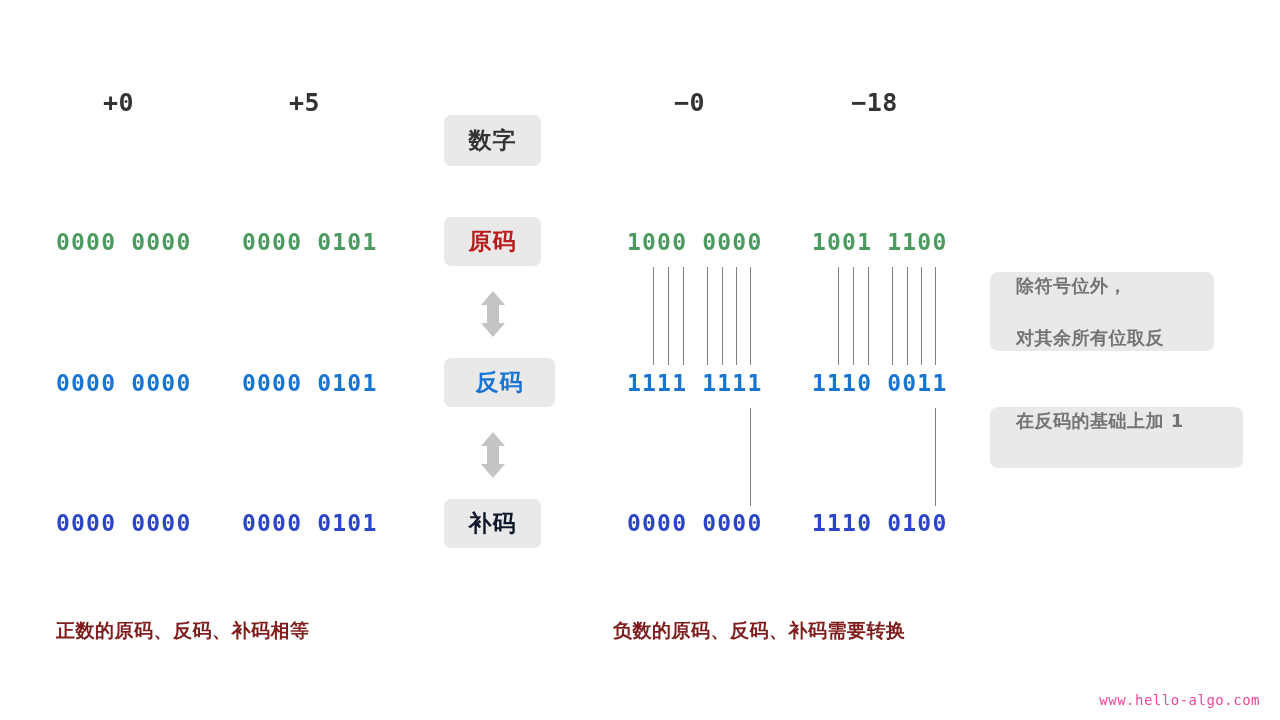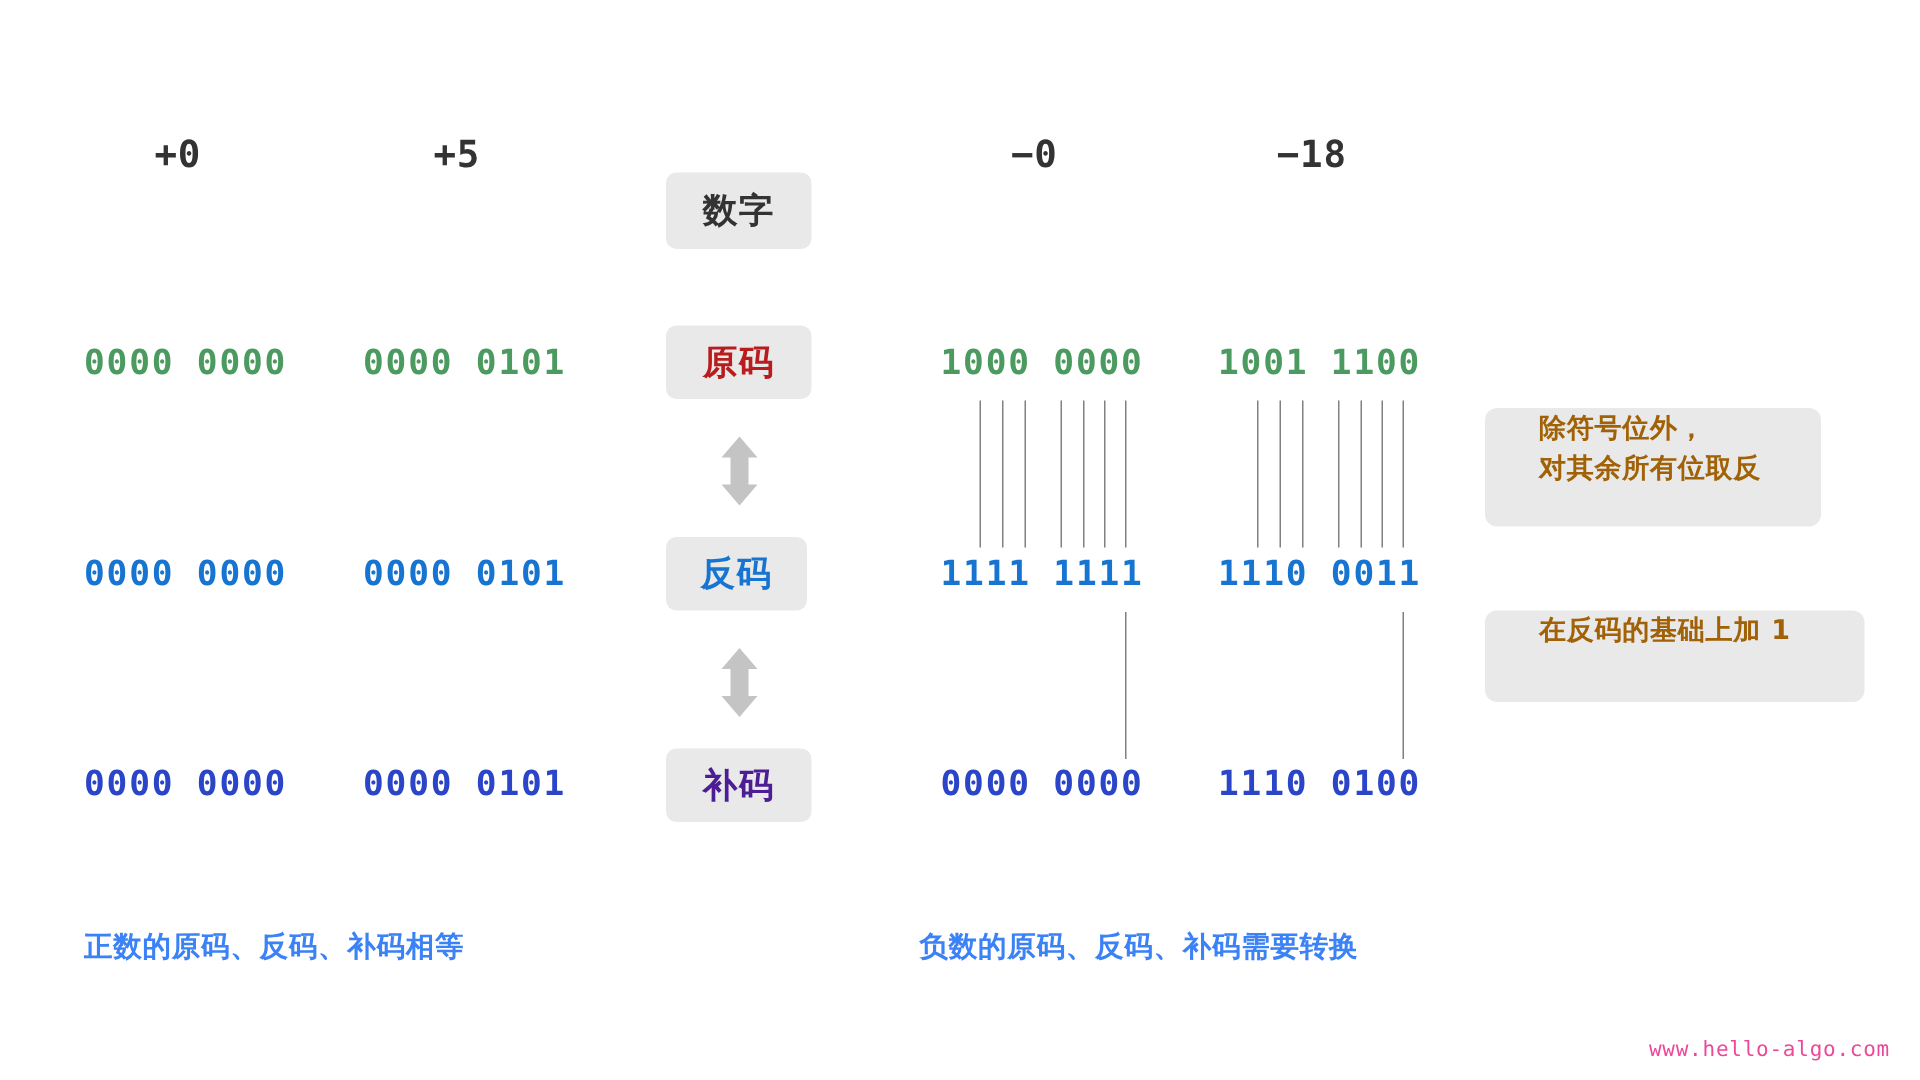--- a/index.html
+++ b/index.html
@@ -37,21 +37,21 @@
     align-items: center;
     justify-content: center;
     font-family: "DejaVu Sans", sans-serif;
     font-weight: bold;
     font-size: 23px;
     letter-spacing: 1px;
   }
   .badge-dark  { color: #333333; }
   .badge-green { color: #b91c1c; }
   .badge-blue  { color: #1775d1; }
-  .badge-indigo{ color: #4c1d95; }
+  .badge-indigo{ color: #0f172a; }
 
   
   .bits {
     font-family: "DejaVu Sans Mono", monospace;
     font-weight: bold;
     font-size: 23px;
     letter-spacing: 1.2px;
     white-space: pre;
     text-align: center;
   }
@@ -71,37 +71,37 @@
     position: absolute;
     width: 26px;
     height: 46px;
   }
 
   
   .note {
     position: absolute;
     background: #e9e9e9;
     border-radius: 8px;
-    color: #a16207;
+    color: #737373;
     font-family: "DejaVu Sans", sans-serif;
     font-weight: bold;
     font-size: 18px;
     letter-spacing: 0.5px;
     display: flex;
     flex-direction: column;
-    justify-content: flex-start;
+    justify-content: space-between;
     box-sizing: border-box;
-    padding: 0 36px;
+    padding: 0 26px;
   }
   .note-line { line-height: 27px; white-space: nowrap; }
 
   
   .caption {
     position: absolute;
-    color: #3b82f6;
+    color: #7f1d1d;
     font-family: "DejaVu Sans", sans-serif;
     font-weight: bold;
     font-size: 19px;
     letter-spacing: 0.5px;
     white-space: nowrap;
   }
 
   
   .watermark {
     position: absolute;
@@ -160,21 +160,21 @@
 
 <div class="note" style="left:990px; top:272px; width:224px; height:79px;">
   <div class="note-line">除符号位外，</div>
   <div class="note-line">对其余所有位取反</div>
 </div>
 
 <div class="abs bits bits-blue" style="left:56px;  top:370px; width:125px;">0000 0000</div>
 
 <div class="abs bits bits-blue" style="left:242px; top:370px; width:125px;">0000 0101</div>
 
-<div class="abs badge badge-blue" style="left:444px; top:358px; width:94px; height:49px;">反码</div>
+<div class="abs badge badge-blue" style="left:444px; top:358px; width:111px; height:49px;">反码</div>
 
 <div class="abs bits bits-blue" style="left:627px; top:370px; width:125px;">1111 1111</div>
 
 <div class="abs bits bits-blue" style="left:812px; top:370px; width:125px;text-align:right;">1110 0011</div>
 
 <div class="vrule abs" style="left:750px; top:408px; height:98px;"></div>
 <div class="vrule abs" style="left:935px; top:408px; height:98px;"></div>
 
 <div class="updown-arrow" style="left:480px; top:432px;">
   <svg width="26" height="46" viewBox="0 0 26 46" xmlns="http://www.w3.org/2000/svg">

